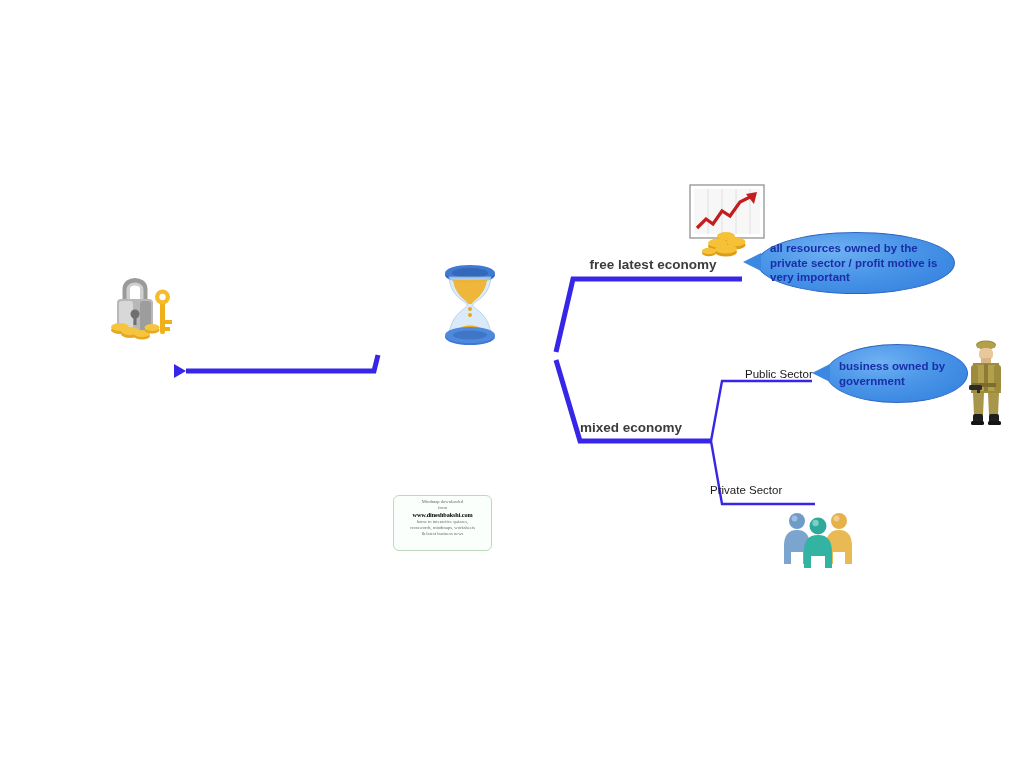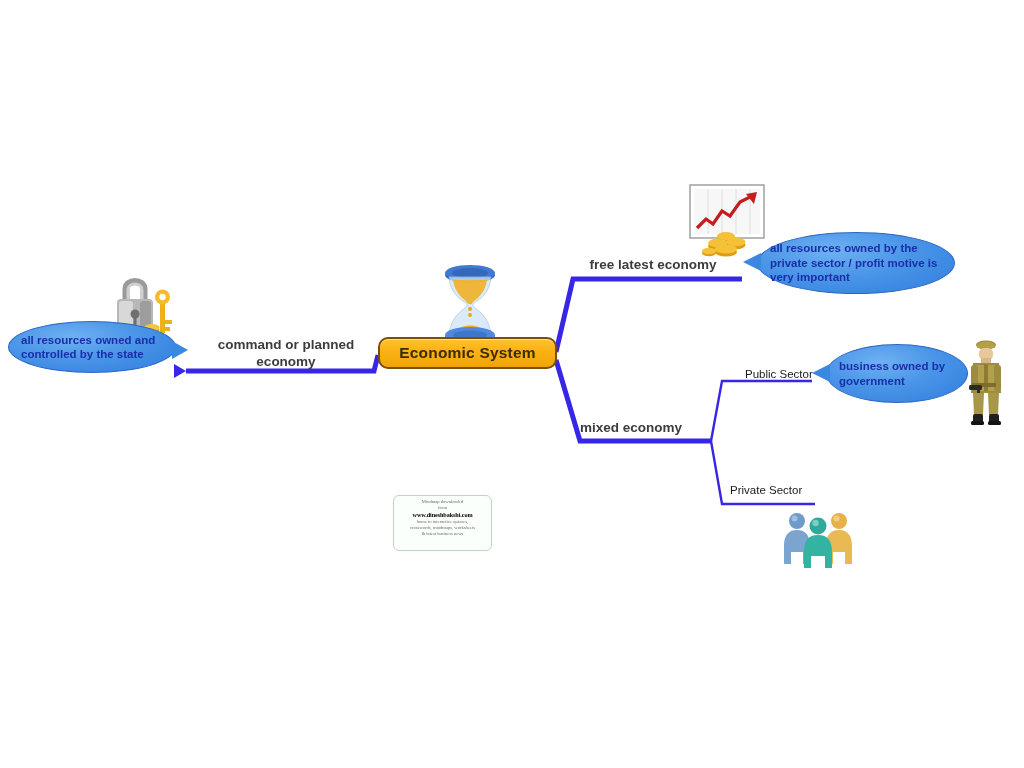--- a/index.html
+++ b/index.html
@@ -170,23 +170,20 @@
       <path d="M 12 15 C 14 31 27 36 27 39 L 31 39 C 31 36 44 31 46 15 Z" fill="#f0b22a" opacity=".92"></path>
       <circle cx="29" cy="44" r="2" fill="#e8a81e"></circle>
       <circle cx="29" cy="50" r="2" fill="#e8a81e"></circle>
       <path d="M 14 68 C 18 58 40 58 44 68 Z" fill="#edae22"></path>
       <ellipse cx="29" cy="72" rx="25" ry="8" fill="#3f79d1"></ellipse>
       <ellipse cx="29" cy="70" rx="25" ry="8" fill="#4f89de"></ellipse>
       <ellipse cx="29" cy="70" rx="17" ry="4.5" fill="#2b5ba8" opacity=".4"></ellipse>
     </svg>
   </div>
 
-  <div class="center-node">
-    <span class="label">Economic System</span>
-  </div>
 
   <div class="icon-wrap" style="left:104px; top:272px;">
     <svg width="82" height="70" viewBox="0 0 82 70">
       <path d="M 22 28 L 22 17 C 22 7 40 7 40 17 L 40 28" fill="none" stroke="#9a9a9a" stroke-width="7"></path>
       <path d="M 24 28 L 24 18 C 24 10 38 10 38 18 L 38 28" fill="none" stroke="#cfcfcf" stroke-width="3"></path>
       <rect x="13" y="27" width="36" height="34" rx="4" fill="#b8b8b8"></rect>
       <rect x="15" y="29" width="14" height="30" rx="3" fill="#d8d8d8"></rect>
       <rect x="36" y="29" width="11" height="30" rx="3" fill="#9d9d9d"></rect>
       <circle cx="31" cy="42" r="4.5" fill="#6f6f6f"></circle>
       <rect x="29.5" y="44" width="3" height="9" fill="#6f6f6f"></rect>
@@ -201,28 +198,21 @@
       <ellipse cx="16" cy="55" rx="9" ry="4" fill="#f6c53f"></ellipse>
       <ellipse cx="26" cy="62" rx="9" ry="4" fill="#e7a81c"></ellipse>
       <ellipse cx="26" cy="59" rx="9" ry="4" fill="#f6c53f"></ellipse>
       <ellipse cx="38" cy="64" rx="8" ry="3.6" fill="#e7a81c"></ellipse>
       <ellipse cx="38" cy="61.5" rx="8" ry="3.6" fill="#f6c53f"></ellipse>
       <ellipse cx="48" cy="58" rx="7.5" ry="3.4" fill="#e7a81c"></ellipse>
       <ellipse cx="48" cy="55.5" rx="7.5" ry="3.4" fill="#f6c53f"></ellipse>
     </svg>
   </div>
 
-  <div class="branch-label" style="left:196px; top:336px; width:180px;">command or planned
-economy</div>
-
-  <div class="bubble tail-right" style="left:8px; top:321px; width:168px; height:52px;">
-    <span class="btext">all resources owned and
-controlled by the state</span>
-    <span class="tail"></span>
-  </div>
+
 
   <div class="icon-wrap" style="left:688px; top:183px;">
     <svg width="90" height="75" viewBox="0 0 90 75">
       <rect x="2" y="2" width="74" height="53" fill="#ffffff" stroke="#9a9a9a" stroke-width="1.4"></rect>
       <rect x="6" y="6" width="66" height="45" fill="#f7f7f7"></rect>
       <g stroke="#e0e0e0" stroke-width="1">
         <line x1="20" y1="6" x2="20" y2="51"></line>
         <line x1="34" y1="6" x2="34" y2="51"></line>
         <line x1="48" y1="6" x2="48" y2="51"></line>
         <line x1="62" y1="6" x2="62" y2="51"></line>
@@ -278,21 +268,21 @@
       <rect x="14" y="50" width="3" height="9" fill="#2a2a2a"></rect>
       <path d="M 10 56 L 21 56 L 20 78 L 11 78 Z" fill="#a8964a"></path>
       <path d="M 25 56 L 36 56 L 35 78 L 26 78 Z" fill="#a8964a"></path>
       <rect x="10" y="77" width="10" height="9" rx="2" fill="#1f1f1f"></rect>
       <rect x="26" y="77" width="10" height="9" rx="2" fill="#1f1f1f"></rect>
       <rect x="8" y="84" width="13" height="4" rx="1.5" fill="#141414"></rect>
       <rect x="25" y="84" width="13" height="4" rx="1.5" fill="#141414"></rect>
     </svg>
   </div>
 
-  <div class="sub-label" style="left:730px; top:483px;">Private Sector</div>
+  <div class="sub-label" style="left:710px; top:483px;">Private Sector</div>
 
 
   <div class="icon-wrap" style="left:781px; top:508px;">
     <svg width="75" height="62" viewBox="0 0 75 62">
 
       <circle cx="16" cy="13" r="8" fill="#6f9bc9"></circle>
       <circle cx="13.5" cy="10.5" r="3" fill="#a9c7e4" opacity=".8"></circle>
       <path d="M 16 22 C 7 22 3 28 3 38 L 3 56 L 10 56 L 10 44 L 22 44 L 22 56 L 29 56 L 29 38 C 29 28 25 22 16 22 Z" fill="#7ba4cf"></path>
 
       <circle cx="58" cy="13" r="8" fill="#e6b14a"></circle>

